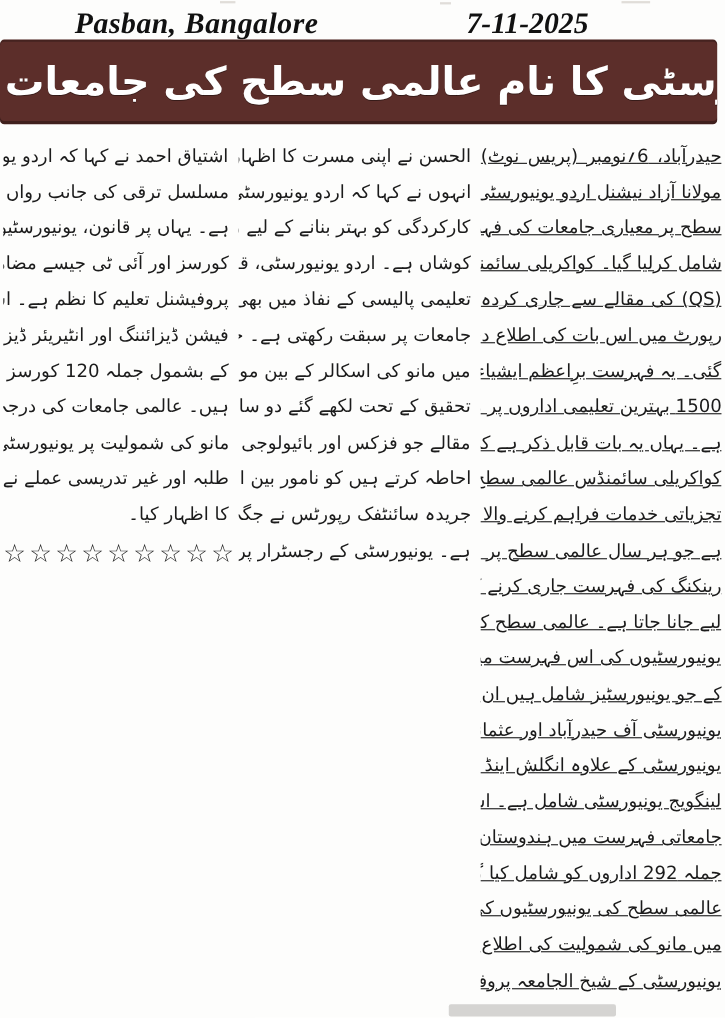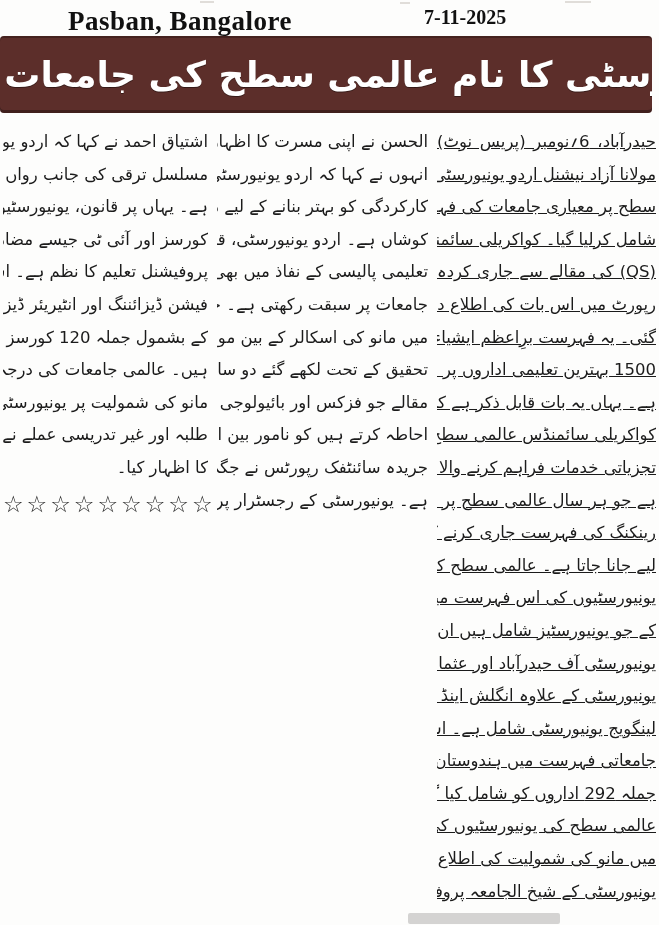--- a/index.html
+++ b/index.html
@@ -16,36 +16,37 @@
     background: #fdfdfc;
   }
 
   
   .masthead {
     position: absolute;
     top: 6px;
     left: 0;
     width: 659px;
     height: 30px;
+    font-style: italic;
   }
   .pub-name {
     position: absolute;
     left: 68px;
     top: 0;
     font-size: 27px;
     font-weight: bold;
     color: #111111;
     letter-spacing: 0.5px;
     white-space: nowrap;
   }
   .pub-date {
     position: absolute;
     left: 424px;
     top: 0;
-    font-size: 20px;
+    font-size: 27px;
     font-weight: bold;
     color: #111111;
     white-space: nowrap;
   }
 
   
   .scan-dust { position: absolute; background: #d8d5d0; height: 2px; opacity: .8; }
   .dust-1 { left: 200px; top: 1px; width: 14px; }
   .dust-2 { left: 400px; top: 2px; width: 10px; }
   .dust-3 { left: 565px; top: 1px; width: 26px; }

